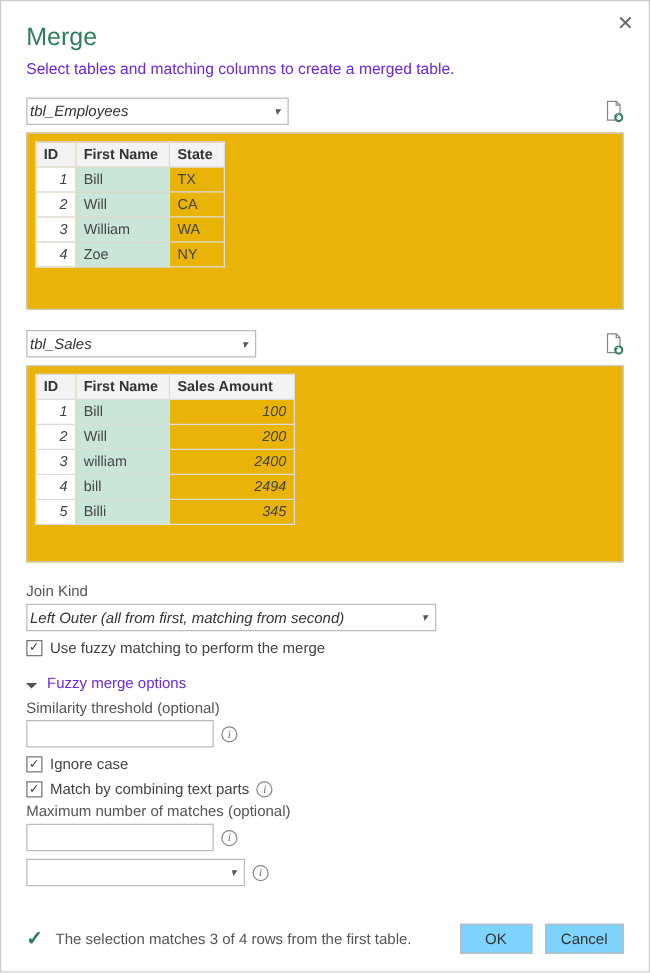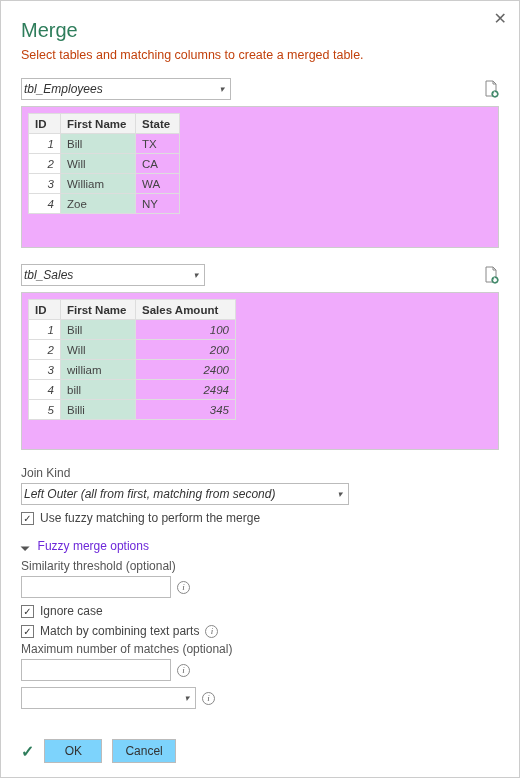--- a/index.html
+++ b/index.html
@@ -27,21 +27,21 @@
     font-family: Arial, sans-serif;
   }
   .title {
     color: #2e7d5b;
     font-size: 20px;
     font-weight: 400;
     margin: 4px 0 6px 0;
   }
   .subtitle {
     font-size: 12.5px;
-    color: #c2410c;
+    color: #6d28d9;
     margin-bottom: 16px;
   }
   .table-select-row {
     display: flex;
     align-items: center;
     gap: 8px;
     margin-bottom: 6px;
   }
   .dropdown {
     border: 1px solid #bbb;
@@ -75,21 +75,21 @@
     cursor: pointer;
     display: flex;
     align-items: center;
   }
   .grid {
     border: 1px solid #ccc;
     padding: 6px;
     height: 142px;
     margin-bottom: 16px;
     overflow: hidden;
-    background: #f0abfc;
+    background: #eab308;
   }
   table {
     border-collapse: collapse;
     font-size: 11.5px;
   }
   th, td {
     border: 1px solid #ddd;
     padding: 2px 6px;
     height: 20px;
   }
@@ -357,20 +357,21 @@
   <div class="txt-row">
     <div class="dropdown dd-tx">
       <span></span>
       <span class="dropdown-caret">▾</span>
     </div>
     <span class="info-icon">i</span>
   </div>
 
   <div class="footer">
     <span class="check-ok">✓</span>
+    <span class="status-text">The selection matches 3 of 4 rows from the first table.</span>
     <div class="btn">
         <span>OK</span>
       </div>
     <div class="btn">
         <span>Cancel</span>
       </div>
   </div>
 
 </div>
 

